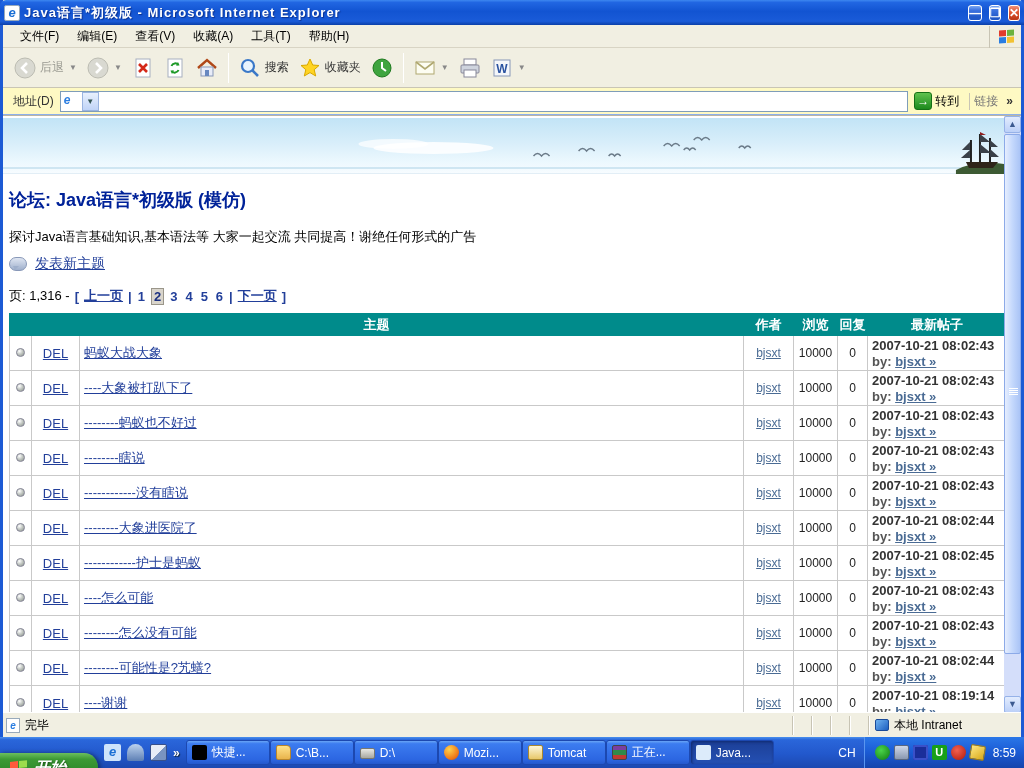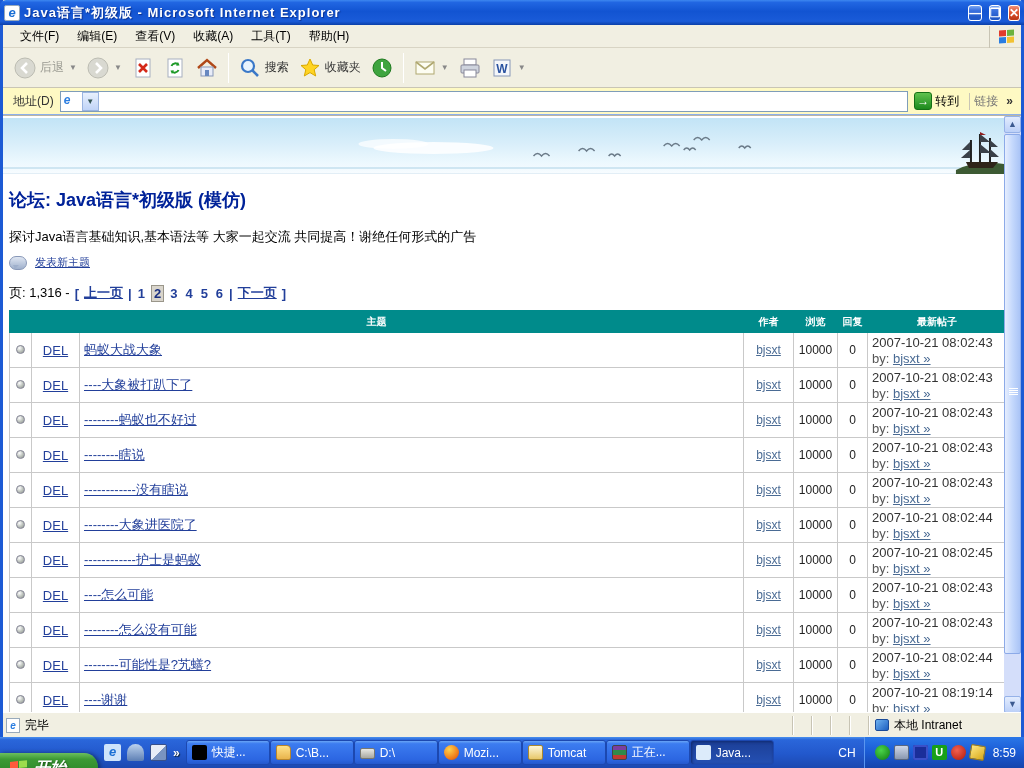--- a/index.html
+++ b/index.html
@@ -49,40 +49,40 @@
   .content { position:relative; height:597px; background:#fff; border-top:1px solid #b9b5a5; overflow:hidden; }
   .banner { position:absolute; top:2px; left:0; right:17px; height:56px;
             background:linear-gradient(180deg,#c2e4f6 0%,#d8eefa 45%,#ecf8fe 80%,#f7fcff 100%); border-bottom:1px solid #e2eef6; }
   .page-body { position:absolute; top:58px; left:0; right:17px; bottom:0; padding:14px 0 0 6px; }
 
   .forum-title { font-size:18px; font-weight:bold; color:#002299; margin-bottom:16px; }
   .forum-desc { font-size:13px; color:#000; margin-bottom:9px; }
   .new-topic-row { display:flex; align-items:center; gap:8px; margin-bottom:14px; }
   .bubble { width:18px; height:14px; background:linear-gradient(180deg,#dfe6f2,#9fb0cc); border:1px solid #8898b8; border-radius:7px; position:relative; }
   .bubble:after { content:""; position:absolute; left:3px; bottom:-4px; border:4px solid transparent; border-top-color:#9fb0cc; border-left-width:2px; }
-  a.navy { color:#223f9a; text-decoration:underline; font-size:11px; }
+  a.navy { color:#223f9a; text-decoration:underline; font-size:14px; }
   .pagination { font-size:13px; color:#000; margin-bottom:8px; display:flex; align-items:center; gap:5px; }
   .pagination b, .pagination a { color:#223f9a; font-weight:bold; text-decoration:none; font-size:13px; }
   .pagination a.pg.current { background:#d9d5cc; outline:1px solid #9a968a; color:#1a2f80; padding:0 2px; }
   .pagination a.pg { padding:0 1px; }
 
   table.topics { border-collapse:collapse; width:997px; table-layout:fixed; }
   table.topics col.c1{width:22px;} col.c2{width:48px;} col.c3{width:664px;} col.c4{width:50px;} col.c5{width:44px;} col.c6{width:30px;} col.c7{width:139px;}
-  table.topics th { background:#008B8B; color:#fff; font-size:10px; font-weight:bold; height:22px; border:1px solid #008B8B; }
+  table.topics th { background:#008B8B; color:#fff; font-size:13px; font-weight:bold; height:22px; border:1px solid #008B8B; }
   table.topics td { border:1px solid #c9c9c9; height:35px; font-size:12px; vertical-align:middle; background:#fff; }
   td.c-icon { text-align:center; }
   .post-dot { display:inline-block; width:9px; height:9px; border-radius:50%;
               background:radial-gradient(circle at 35% 30%,#ffffff,#b8beb8 55%,#8a908a); border:1px solid #889; }
   td.c-del { text-align:center; }
   td.c-del a, td.c-topic a { color:#223f9a; text-decoration:underline; font-size:13px; }
   td.c-topic { padding-left:4px; }
   td.c-author { text-align:center; }
   td.c-author a, .byline a { color:#4a6b94; text-decoration:underline; }
   td.c-views, td.c-replies { text-align:center; color:#222; font-size:13px; }
-  td.c-latest { padding-left:4px; }
+  td.c-latest { padding-left:4px;font-weight:bold; }
   .date-line { color:#333; font-size:13px; line-height:16px; white-space:nowrap; }
   .byline { color:#555; font-size:13px; line-height:15px; }
 
   
   .vscroll { position:absolute; top:0; right:0; width:17px; height:597px; background:#d4defa; }
   .vs-btn { position:absolute; left:0; width:17px; height:17px; background:linear-gradient(180deg,#e2ecfe,#bcd0f8);
             border:1px solid #96b2e8; border-radius:2px; color:#3c5a90; font-size:9px; text-align:center; line-height:15px; }
   .vs-btn.up { top:0; } .vs-btn.down { bottom:0; }
   .vs-thumb { position:absolute; left:0; top:18px; width:17px; height:520px; border:1px solid #8caae8; border-radius:2px;
               background:linear-gradient(90deg,#e6eefe,#c4d8fc 50%,#aac4f6); }

